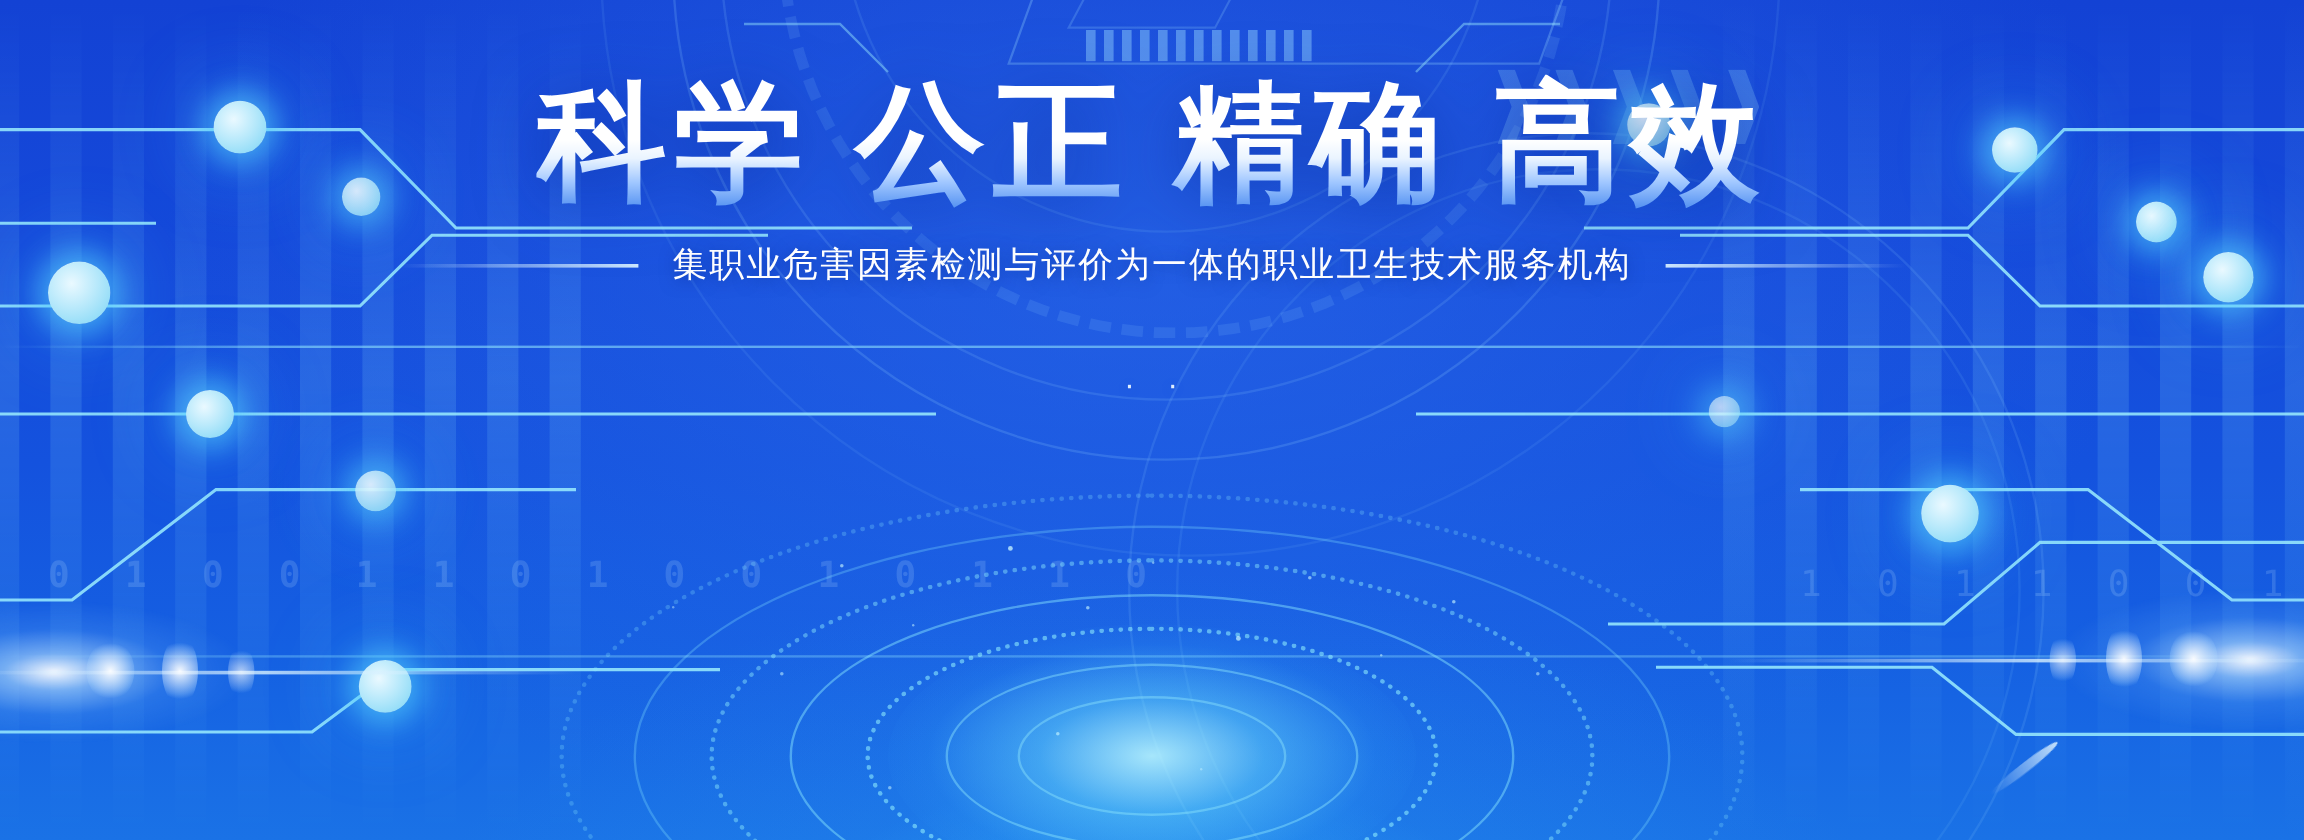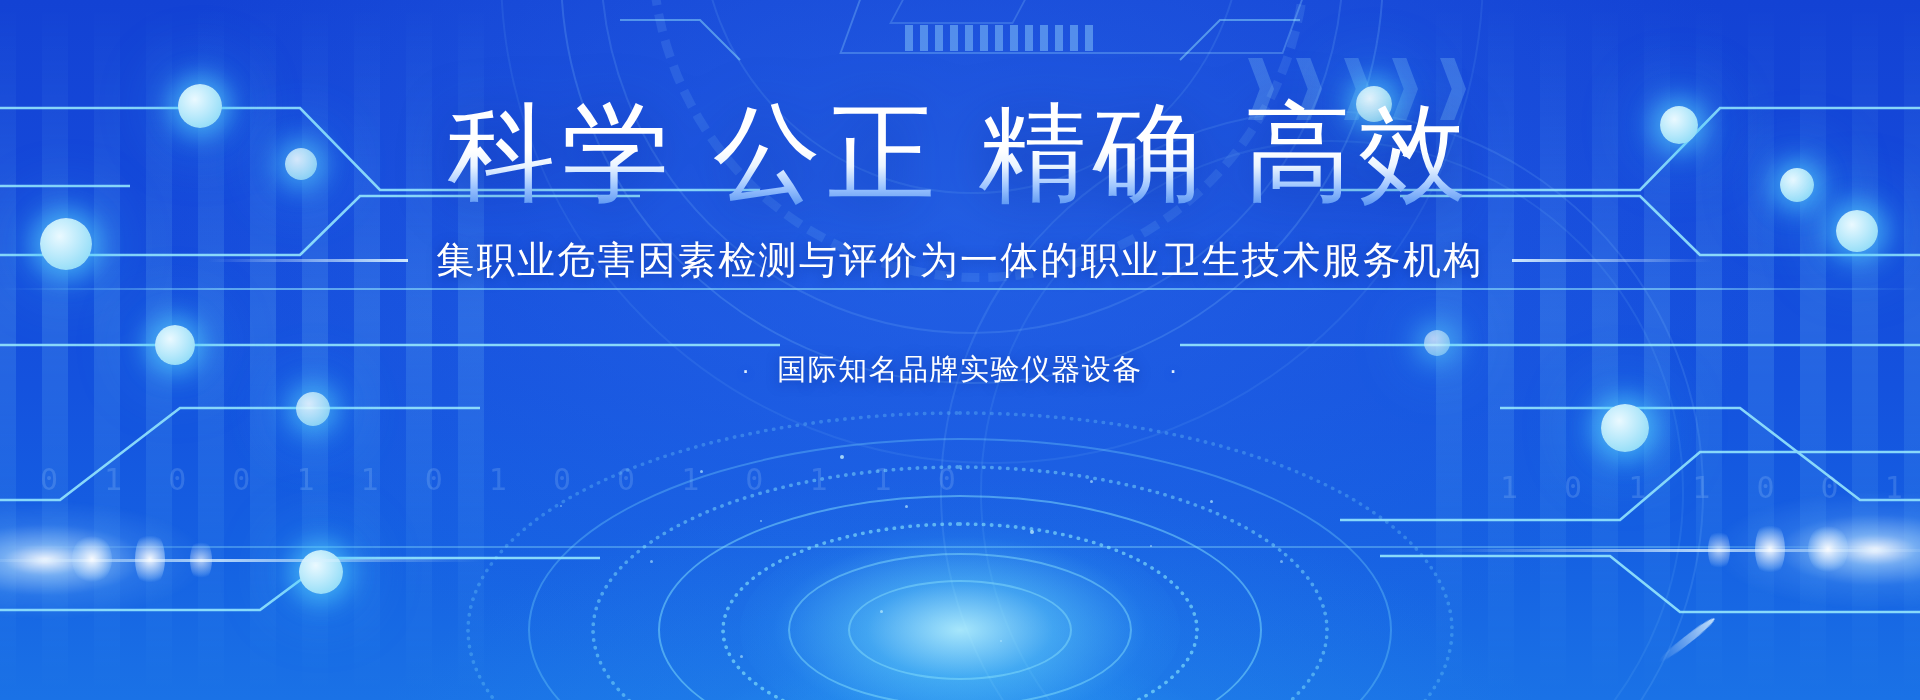--- a/index.html
+++ b/index.html
@@ -70,37 +70,37 @@
           transform:rotate(-38deg);filter:blur(.6px);}
 
   
   .pt{position:absolute;border-radius:50%;background:rgba(200,245,255,.9);}
 
   
   #content{position:absolute;inset:0;display:flex;flex-direction:column;
            align-items:center;justify-content:flex-start;}
 
   #title{
-    margin-top:96px;
+    margin-top:62px;
     font-size:108px;
-    font-weight:normal;
+    font-weight:bold;
     line-height:1.05;
     letter-spacing:.06em;
     white-space:nowrap;
     background:linear-gradient(180deg,#ffffff 0%,#ffffff 48%,#eaf4ff 62%,#9fc6ff 80%,#4f8ef0 100%);
     -webkit-background-clip:text;background-clip:text;
     color:transparent;-webkit-text-fill-color:transparent;
     filter:drop-shadow(0 6px 26px rgba(10,40,150,.55));
   }
 
   #subrow{display:flex;align-items:center;gap:28px;margin-top:26px;}
   .subline{width:200px;height:3px;}
   .subline.l{background:linear-gradient(90deg,rgba(150,225,255,0),rgba(215,240,255,.95));}
   .subline.r{background:linear-gradient(90deg,rgba(215,240,255,.95),rgba(150,225,255,0));}
-  #subtitle{font-size:38px;color:#ffffff;letter-spacing:.06em;white-space:nowrap;
+  #subtitle{font-size:29px;color:#ffffff;letter-spacing:.06em;white-space:nowrap;
             text-shadow:0 2px 12px rgba(10,40,140,.55);}
 
   #taglist{margin-top:64px;display:flex;align-items:center;gap:26px;
            font-size:29px;color:#ffffff;letter-spacing:.05em;white-space:nowrap;
            text-shadow:0 2px 12px rgba(10,40,140,.55);}
   .dot-sep{font-size:26px;color:#eaf6ff;opacity:.95;}
 </style>
 </head>
 <body>
 
@@ -196,21 +196,21 @@
     <div class="node" style="left:155px;top:325px;width:40px;height:40px;"></div>
     <div class="node" style="left:296px;top:392px;width:34px;height:34px;opacity:.9;"></div>
     <div class="node" style="left:299px;top:550px;width:44px;height:44px;"></div>
     <div class="node" style="left:1356px;top:86px;width:36px;height:36px;"></div>
     <div class="node" style="left:1660px;top:106px;width:38px;height:38px;"></div>
     <div class="node" style="left:1780px;top:168px;width:34px;height:34px;"></div>
     <div class="node" style="left:1836px;top:210px;width:42px;height:42px;"></div>
     <div class="node" style="left:1601px;top:404px;width:48px;height:48px;"></div>
     <div class="node" style="left:1424px;top:330px;width:26px;height:26px;opacity:.75;"></div>
 
-    <div class="digits" style="left:40px;top:462px;font-size:30px;">0 1 0 0 1 1 0 1 0 0 1 0 1 1 0</div>
+    <div class="digits" style="left:40px;top:462px;font-size:30px;font-weight:bold;">0 1 0 0 1 1 0 1 0 0 1 0 1 1 0</div>
     <div class="digits" style="left:1500px;top:470px;font-size:30px;">1 0 1 1 0 0 1 0 1 1 0 0 1 0</div>
 
     <div class="rings">
       <div class="ringcore"></div>
       <div class="ring" style="width:220px;height:96px;border-color:rgba(160,245,255,.35);"></div>
       <div class="ring" style="width:340px;height:150px;border-color:rgba(150,240,255,.40);"></div>
       <div class="ring dot" style="width:470px;height:208px;"></div>
       <div class="ring" style="width:600px;height:266px;border-color:rgba(140,235,255,.45);"></div>
       <div class="ring dot" style="width:730px;height:322px;border-color:rgba(150,245,255,.42);"></div>
       <div class="ring" style="width:860px;height:380px;border-color:rgba(130,225,255,.30);"></div>
@@ -253,18 +253,17 @@
     <div id="title">科学 公正 精确 高效</div>
 
     <div id="subrow">
       <div class="subline l"></div>
       <div id="subtitle">集职业危害因素检测与评价为一体的职业卫生技术服务机构</div>
       <div class="subline r"></div>
     </div>
 
     <div id="taglist">
       <span class="dot-sep">·</span>
-      <span>国际知名品牌实验仪器设备</span>
       <span class="dot-sep">·</span>
     </div>
 
   </div>
 </div>
 
 </body></html>

